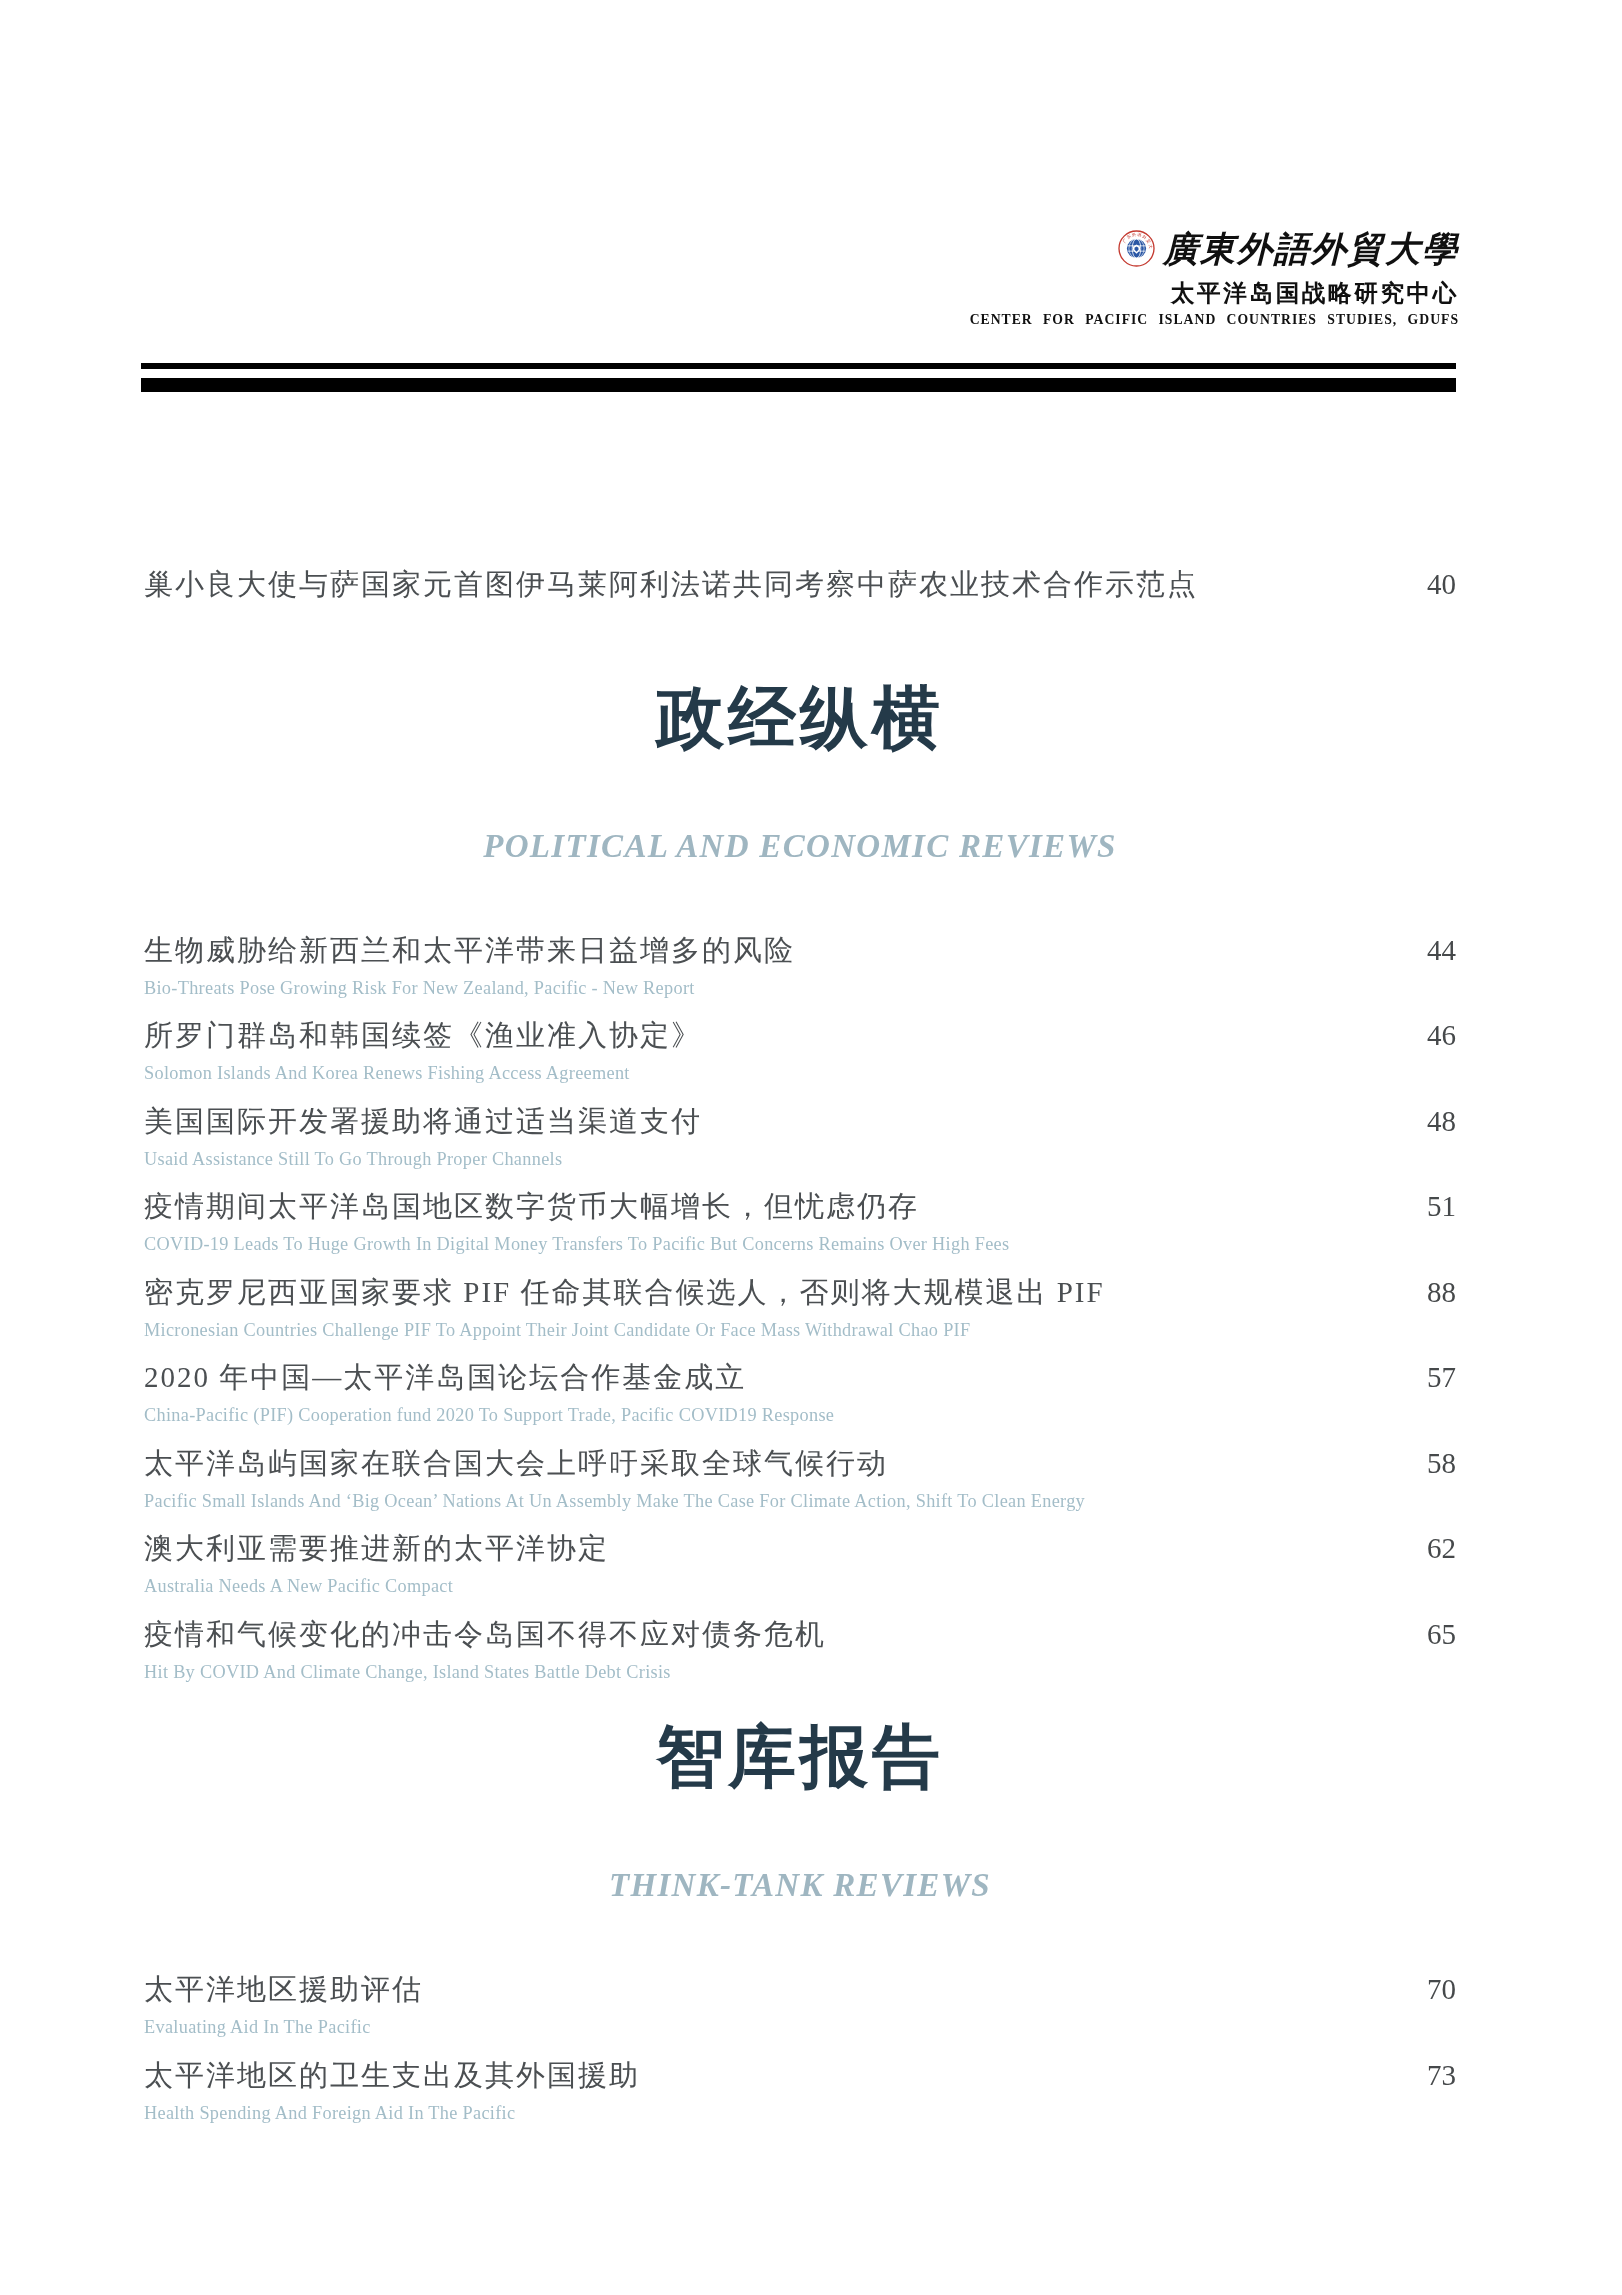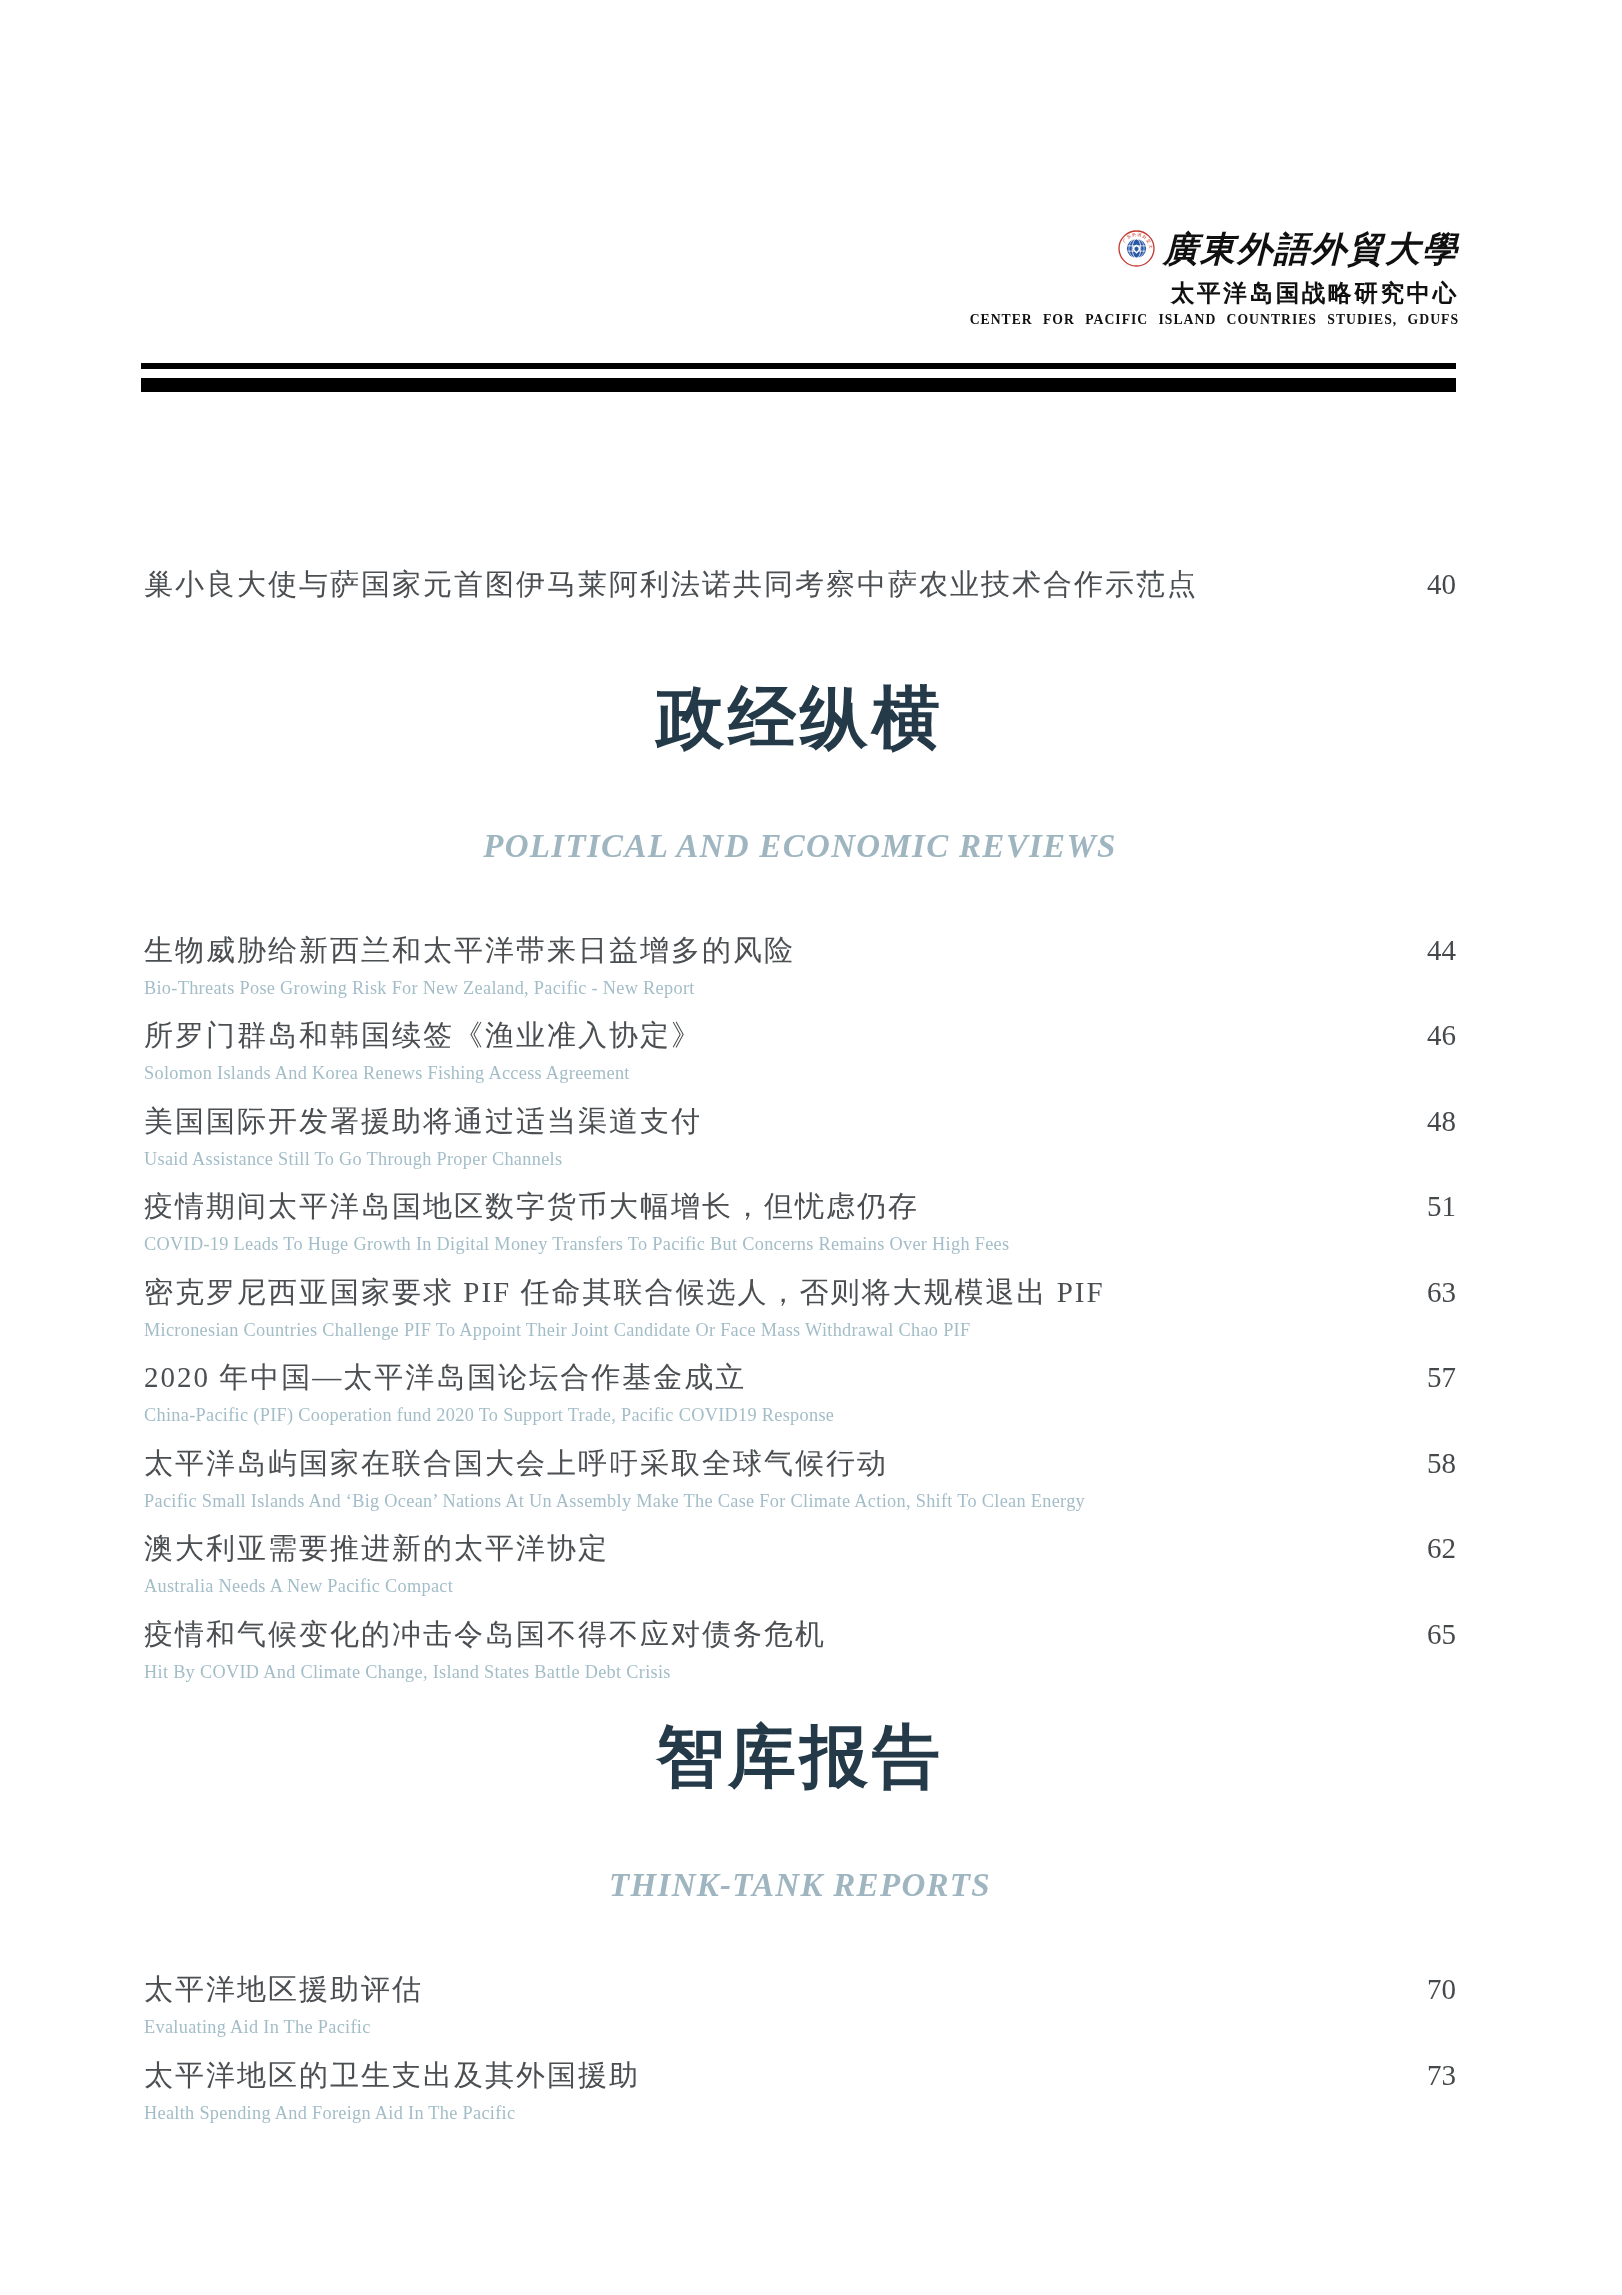--- a/index.html
+++ b/index.html
@@ -132,21 +132,21 @@
           <div class="entry">
     <div class="entry-row">
       <span class="t-zh">疫情期间太平洋岛国地区数字货币大幅增长，但忧虑仍存</span>
       <span class="pnum">51</span>
     </div>
     <div class="t-en">COVID-19 Leads To Huge Growth In Digital Money Transfers To Pacific But Concerns Remains Over High Fees</div>
   </div>
           <div class="entry">
     <div class="entry-row">
       <span class="t-zh">密克罗尼西亚国家要求 PIF 任命其联合候选人，否则将大规模退出 PIF</span>
-      <span class="pnum">63</span>
+      <span class="pnum">88</span>
     </div>
     <div class="t-en">Micronesian Countries Challenge PIF To Appoint Their Joint Candidate Or Face Mass Withdrawal Chao PIF</div>
   </div>
           <div class="entry">
     <div class="entry-row">
       <span class="t-zh">2020 年中国—太平洋岛国论坛合作基金成立</span>
       <span class="pnum">57</span>
     </div>
     <div class="t-en">China-Pacific (PIF) Cooperation fund 2020 To Support Trade, Pacific COVID19 Response</div>
   </div>
@@ -168,21 +168,21 @@
     <div class="entry-row">
       <span class="t-zh">疫情和气候变化的冲击令岛国不得不应对债务危机</span>
       <span class="pnum">65</span>
     </div>
     <div class="t-en">Hit By COVID And Climate Change, Island States Battle Debt Crisis</div>
   </div>
         </div>
   </section>
       <section class="section" data-index="1">
     <h1 class="sec-zh">智库报告</h1>
-    <h2 class="sec-en">THINK-TANK REPORTS</h2>
+    <h2 class="sec-en">THINK-TANK REVIEWS</h2>
     <div class="entries">
           <div class="entry">
     <div class="entry-row">
       <span class="t-zh">太平洋地区援助评估</span>
       <span class="pnum">70</span>
     </div>
     <div class="t-en">Evaluating Aid In The Pacific</div>
   </div>
           <div class="entry">
     <div class="entry-row">

